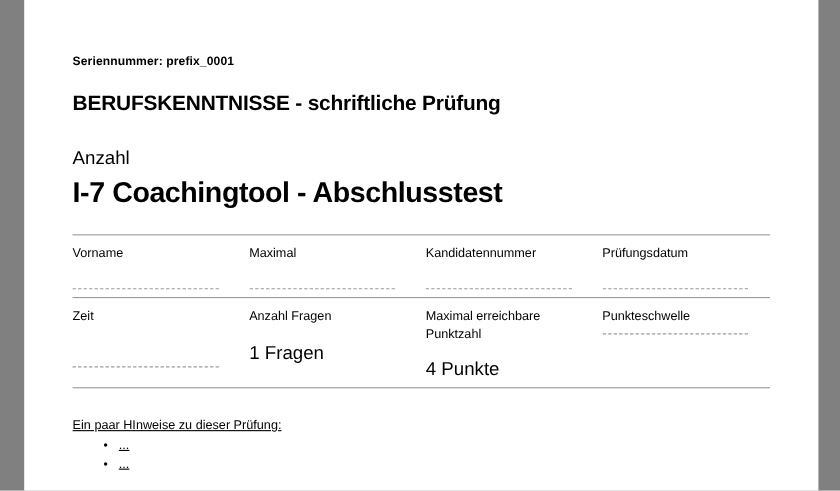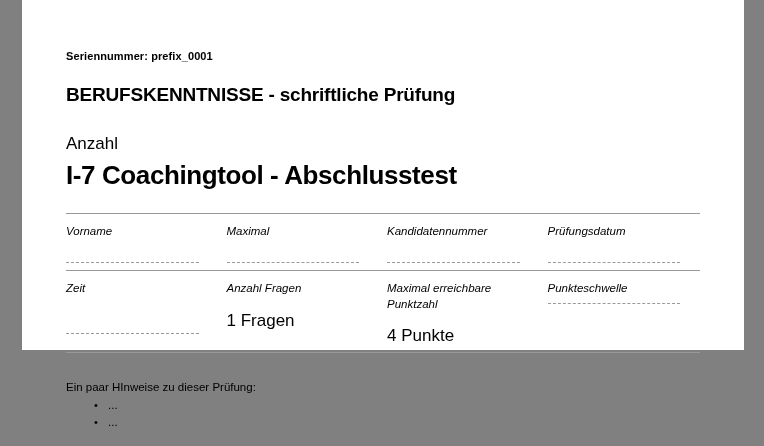--- a/index.html
+++ b/index.html
@@ -11,21 +11,21 @@
     height: 446px;
     background: #808080;
     font-family: "Liberation Sans", sans-serif;
     overflow: hidden;
   }
   .page {
     position: absolute;
     left: 22px;
     top: 0;
     width: 722px;
-    height: 350px;
+    height: 446px;
     background: #ffffff;
     box-shadow: 0 0 0 0 rgba(0,0,0,0);
   }
   .page-inner {
     padding: 50px 44px 0 44px;
   }
   .serial {
     font-size: 11px;
     font-weight: bold;
     color: #000;
@@ -67,38 +67,38 @@
   }
   .field-cell + .field-cell {
     padding-left: 8px;
   }
   .field-label {
     font-size: 11.5px;
     color: #000;
     line-height: 1.35;
     margin: 0;
     min-height: 16px;
-    font-style: italic;
   }
   .field-value {
     font-size: 17px;
     color: #000;
     margin: 14px 0 0 0;
     min-height: 16px;
   }
   .field-dash {
     border-top: 1px dashed #9a9a9a;
     margin: 6px 20px 0 0;
     height: 0;
   }
   .row-one .field-dash { margin-top: 22px; }
   .row-two { padding-bottom: 6px; }
   .spacer-sm { height: 7px; }
   .notes {
     margin-top: 28px;
+    text-decoration: underline;
   }
   .notes-intro {
     font-size: 11.5px;
     color: #000;
     margin: 0 0 4px 0;
   }
   .notes-list {
     margin: 0;
     padding-left: 28px;
     list-style: none;

